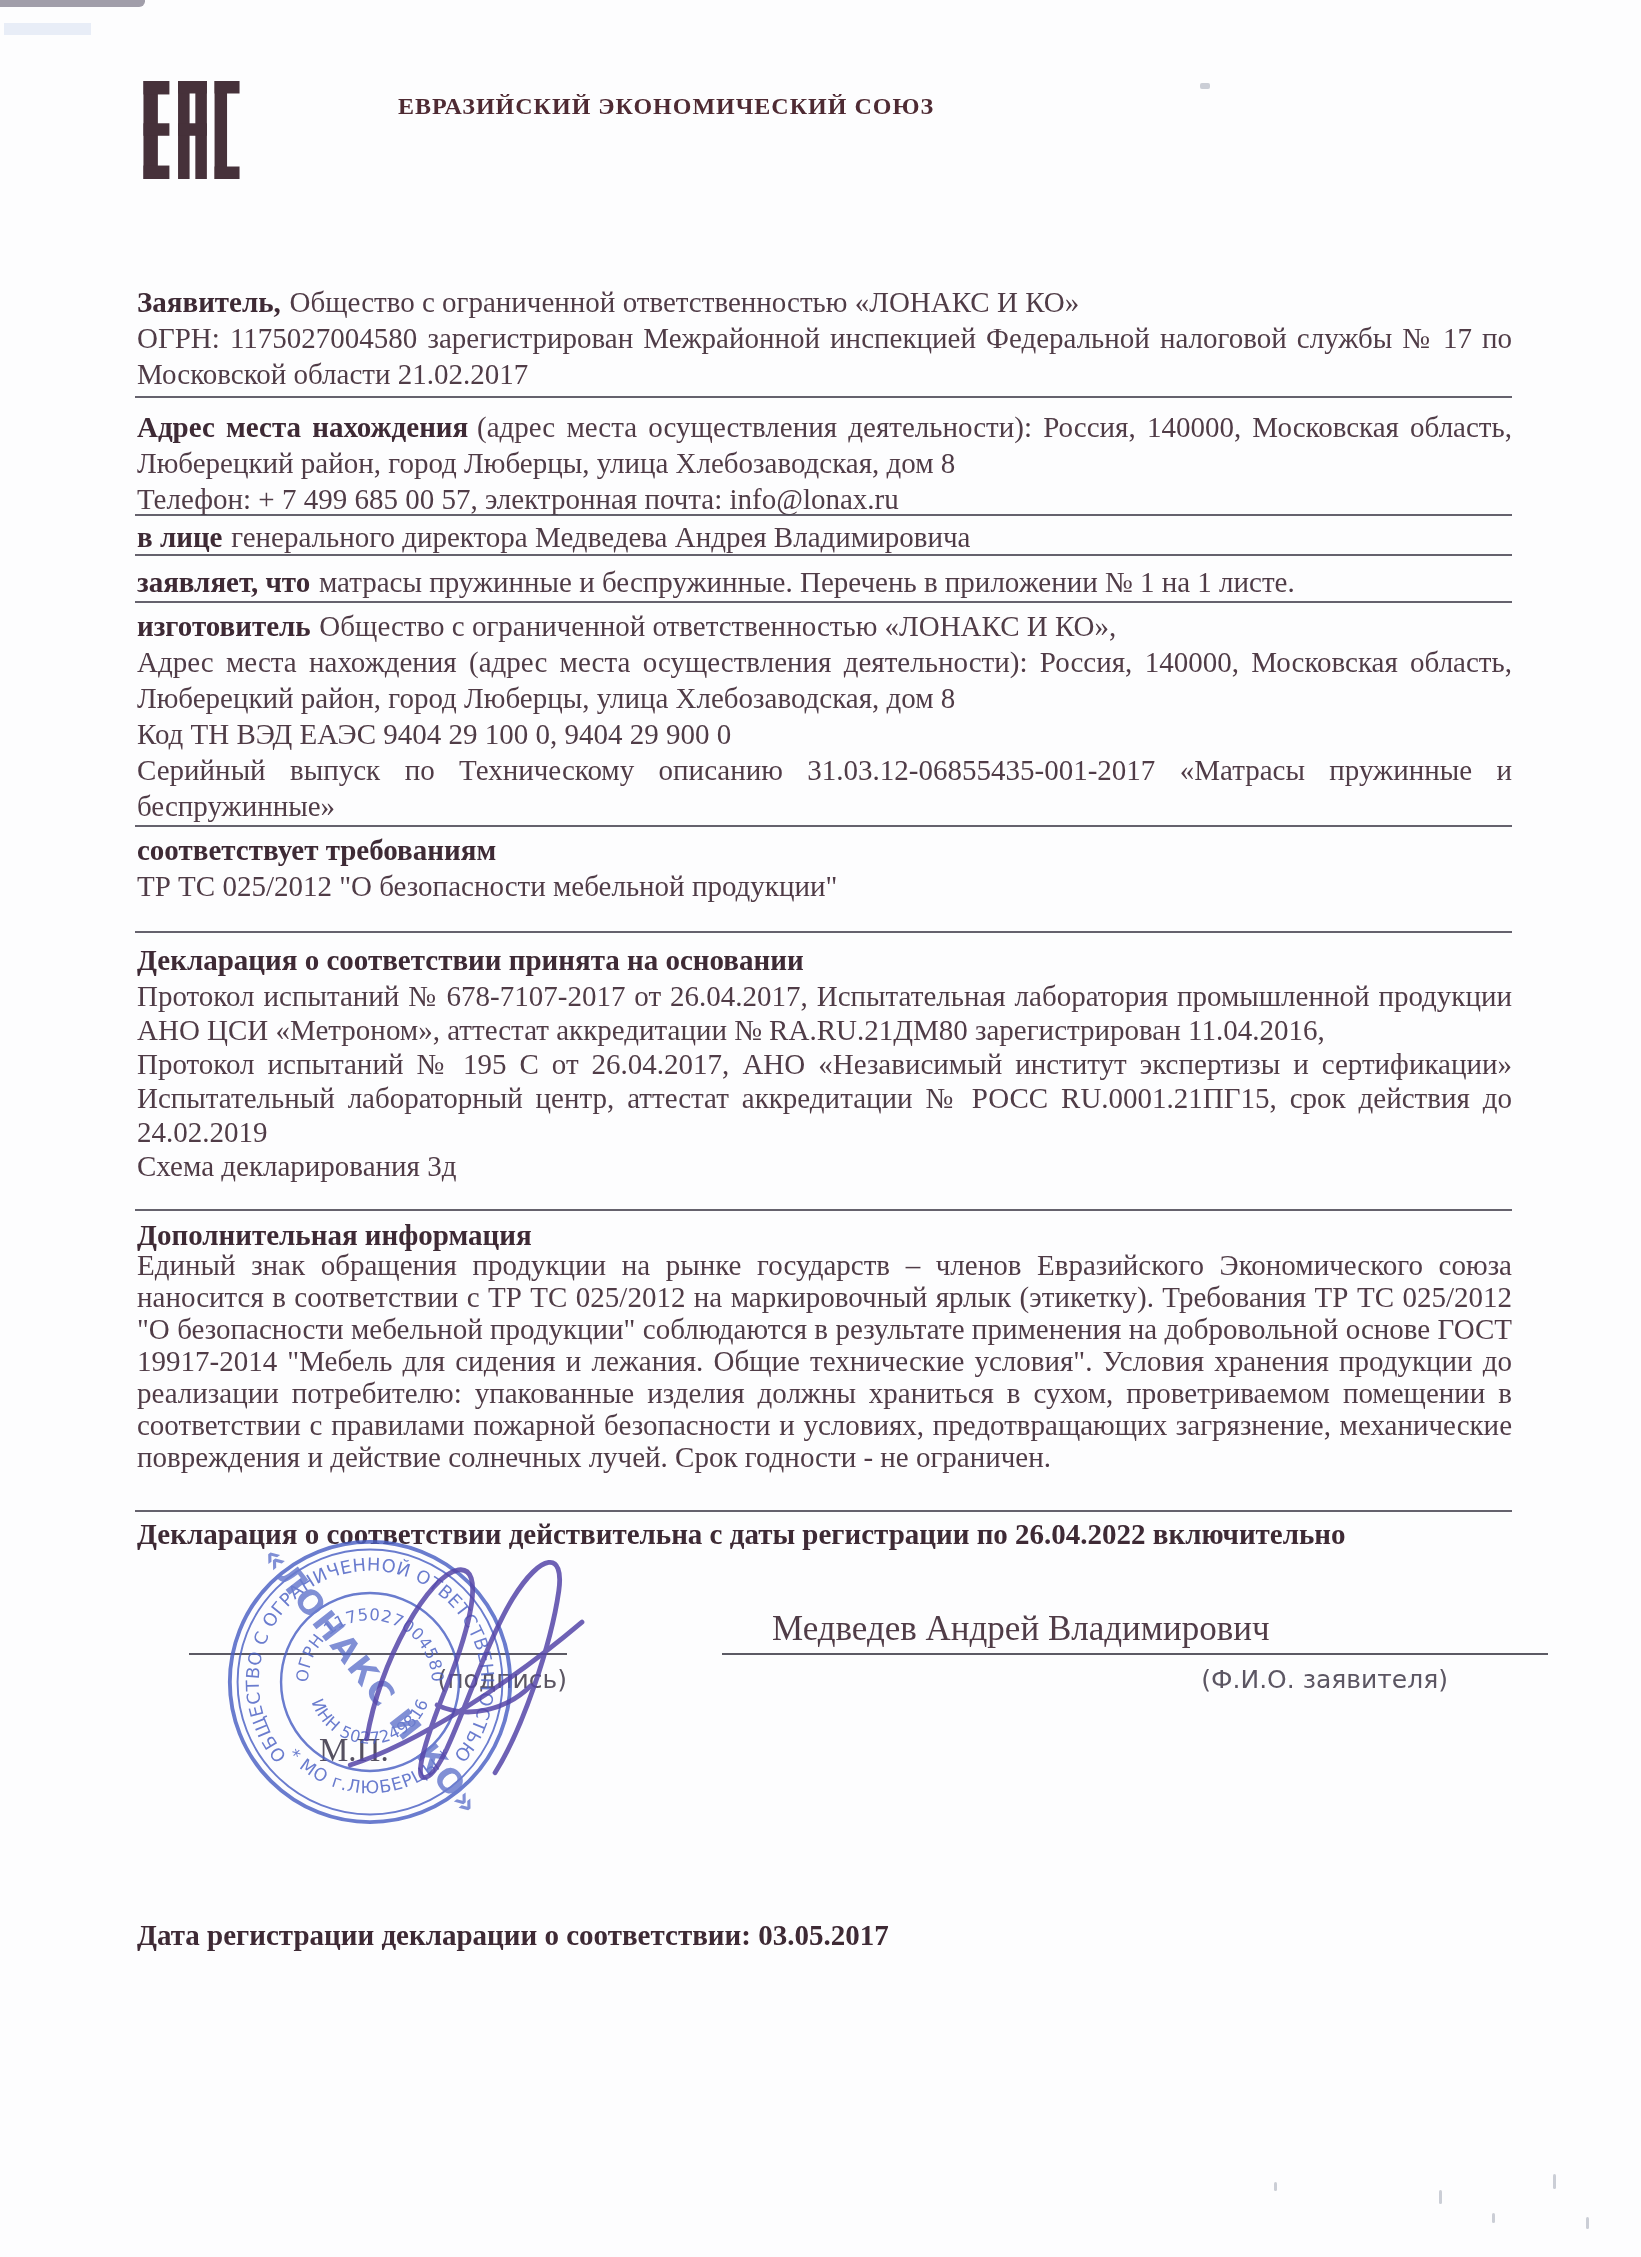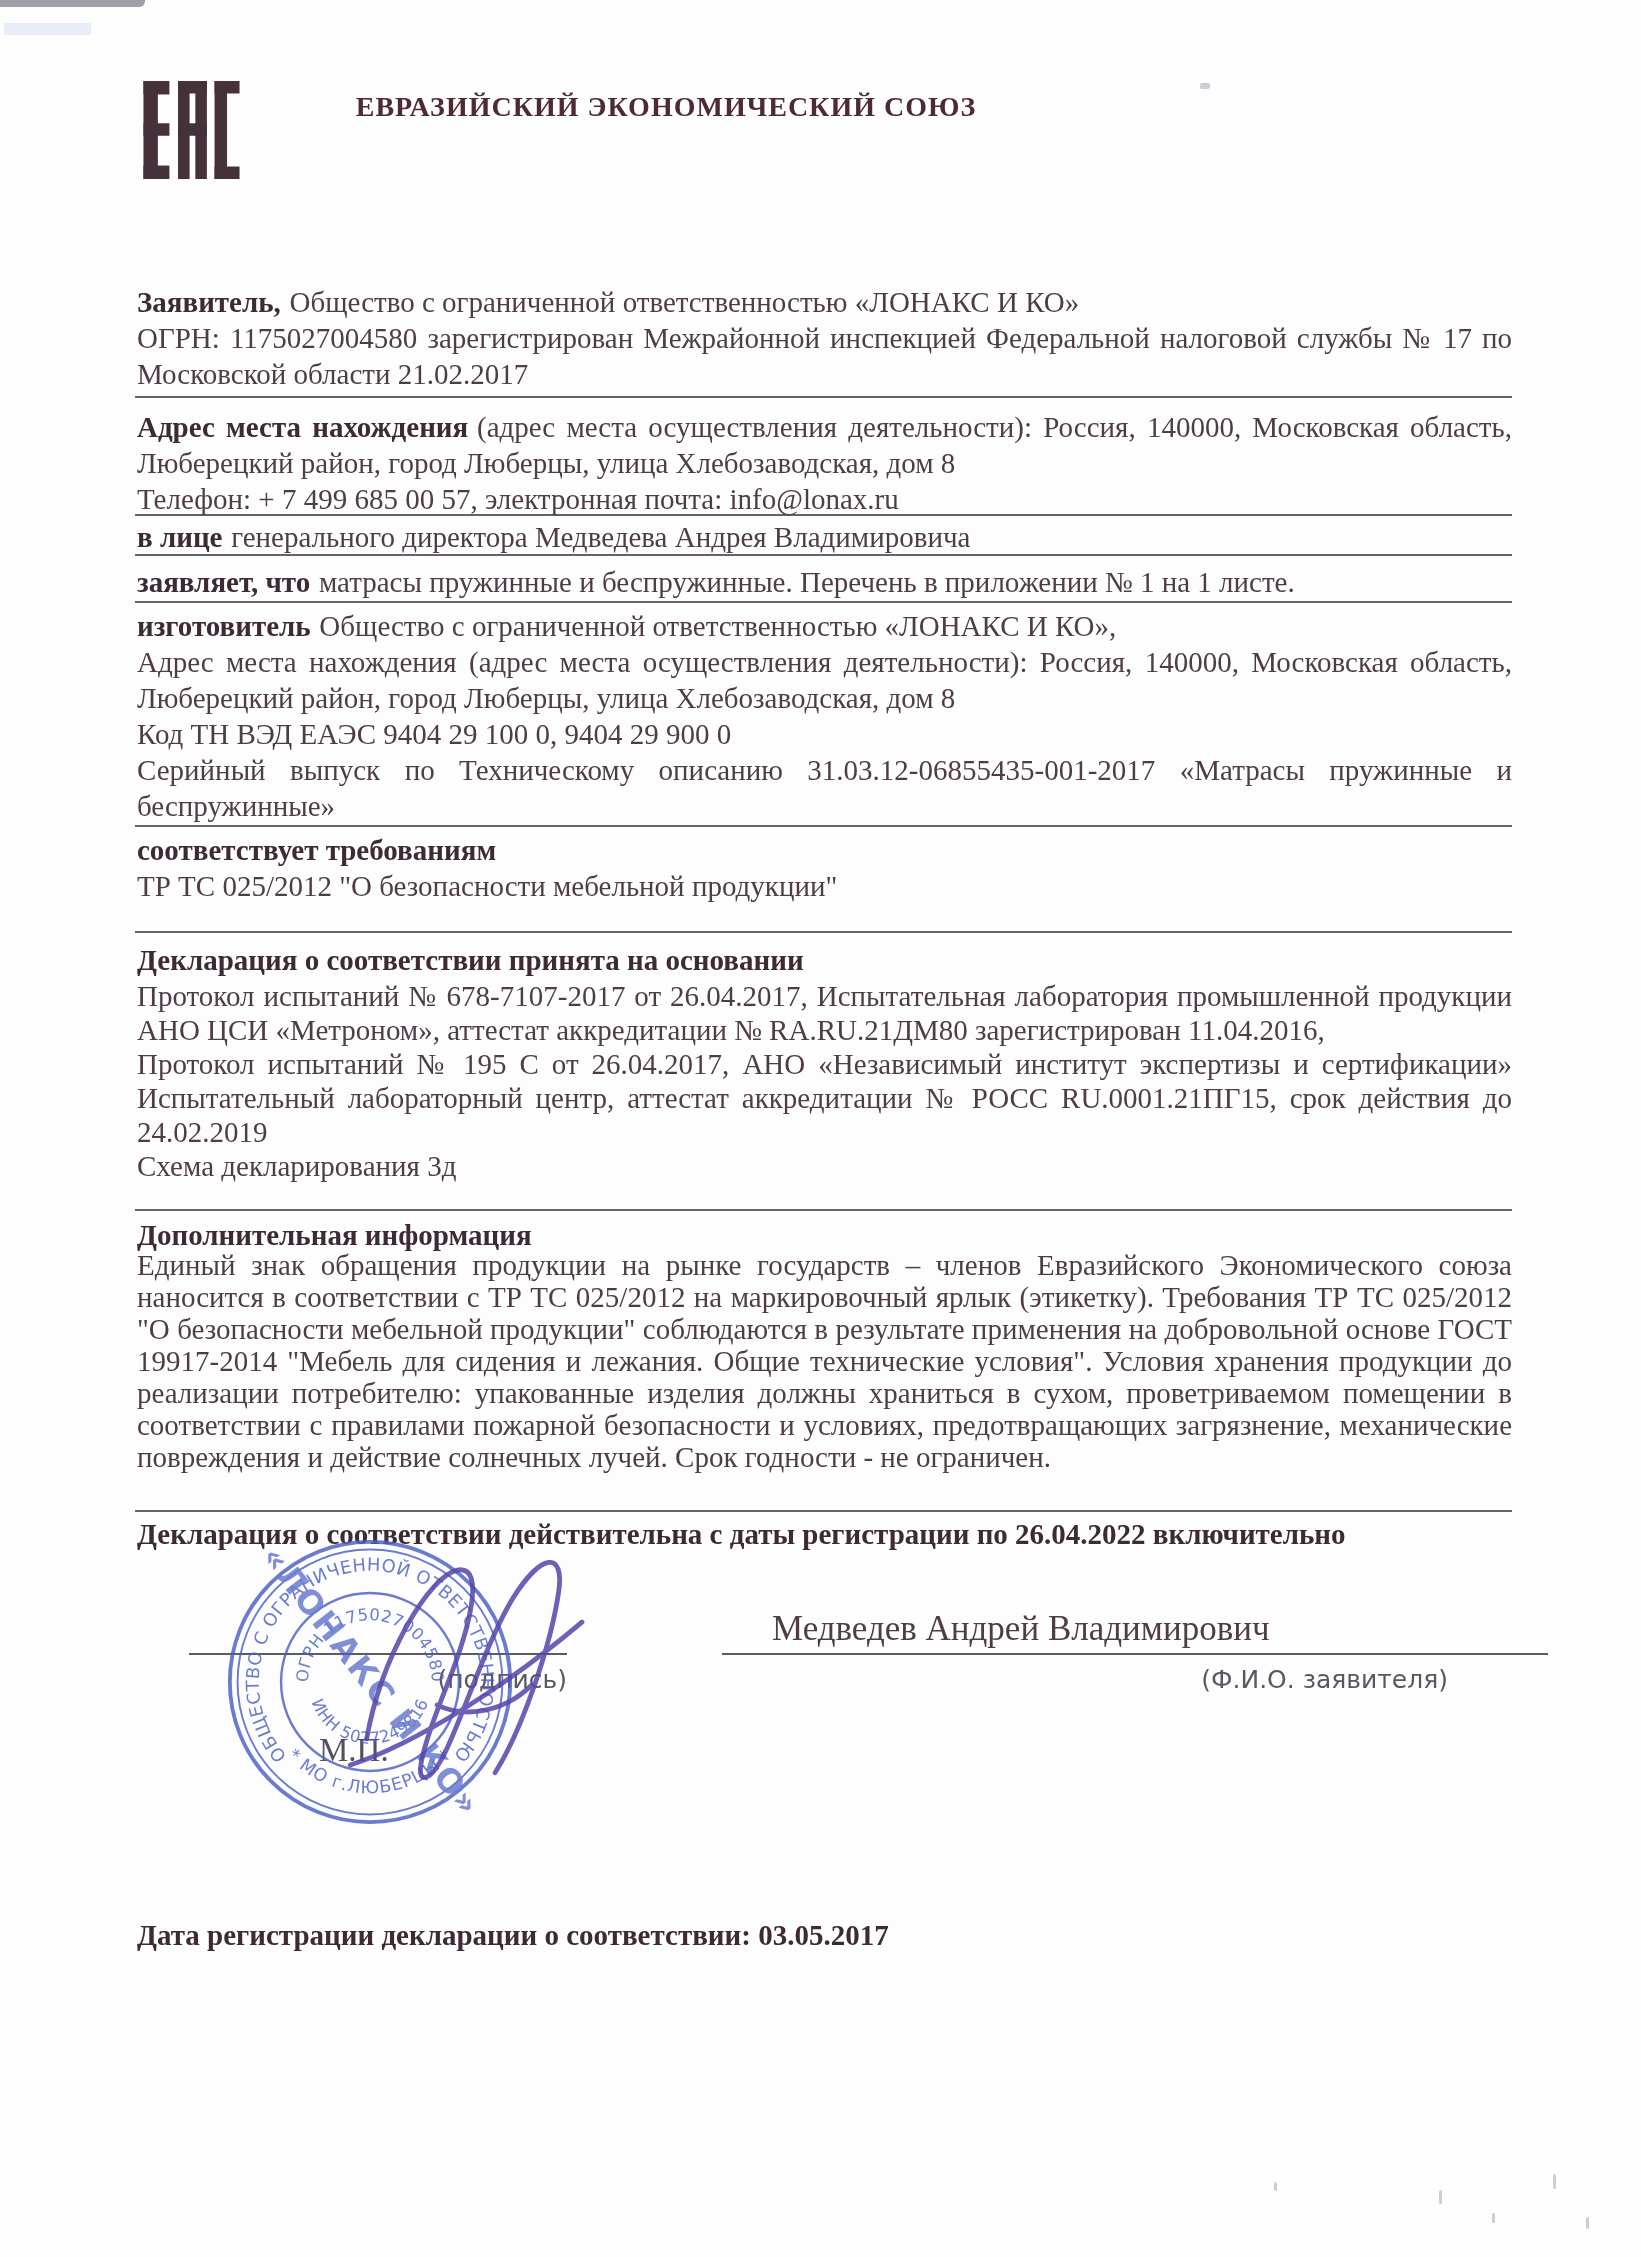--- a/index.html
+++ b/index.html
@@ -7,21 +7,21 @@
         font-family:"Liberation Serif", serif;color:#503c47;}
   .abs{position:absolute;}
   .body-text{font-size:29px;line-height:36px;}
   .tight{line-height:34px;}
   .xtight{line-height:32px;}
   .justify{text-align:justify;}
   p{margin:0;}
   .lbl{font-weight:bold;color:#3e2a35;margin-right:8.7px;}
   .heading{font-weight:bold;color:#3e2a35;font-size:29px;}
   .rule{position:absolute;height:1.9px;background:#4a4754;opacity:.85;}
-  .title{font-weight:bold;color:#4e2a33;font-size:28px;line-height:47px;text-align:center;letter-spacing:1px;}
+  .title{font-weight:bold;color:#4e2a33;font-size:24px;line-height:47px;text-align:center;letter-spacing:1px;}
   .boldline{font-weight:bold;color:#3e2a35;font-size:29px;}
   .caption{font-family:"DejaVu Sans",sans-serif;font-size:25px;color:#5c5663;text-align:right;}
   .seal-caption{font-family:Liberation Serif, serif;font-size:33px;color:#555060;}
   .stamp-svg text{font-family:"DejaVu Sans",sans-serif;fill:#4a60c4;}
   .speck{position:absolute;background:#9aa0ad;opacity:.5;border-radius:1.9px;}
 </style>
 </head>
 <body>
 
 <div class="page">

